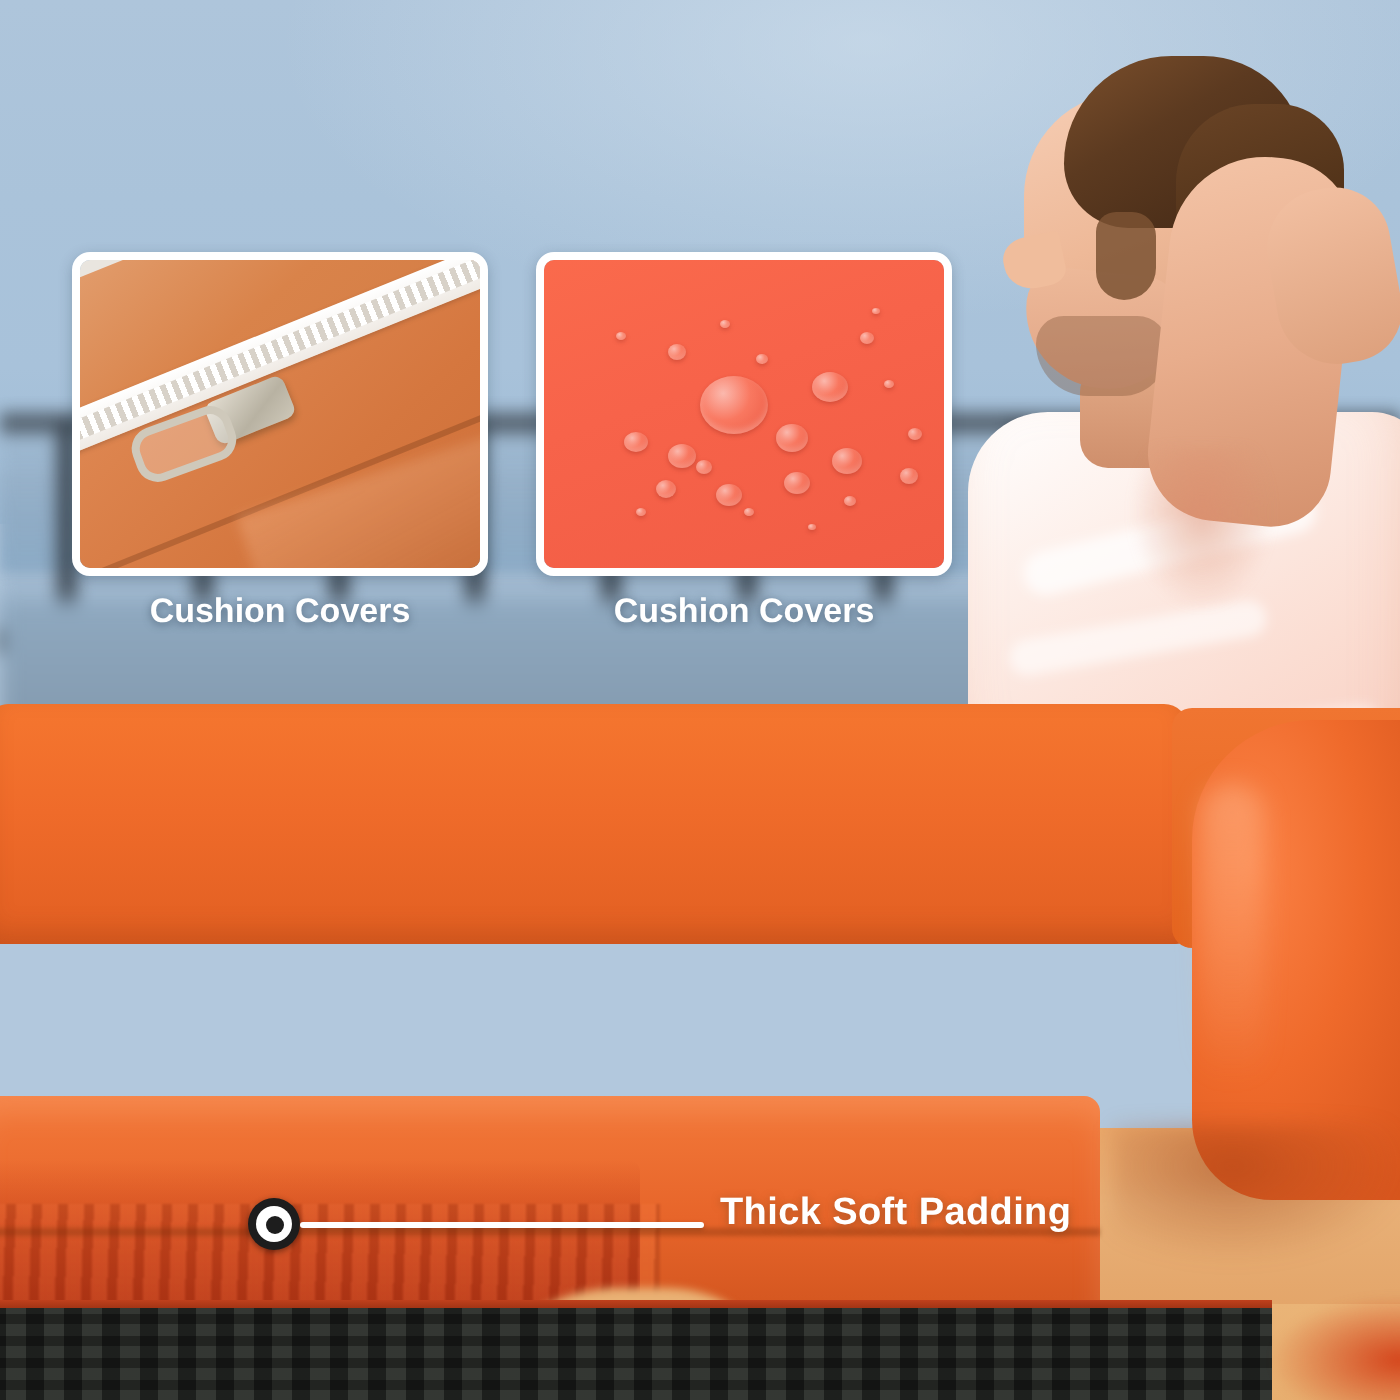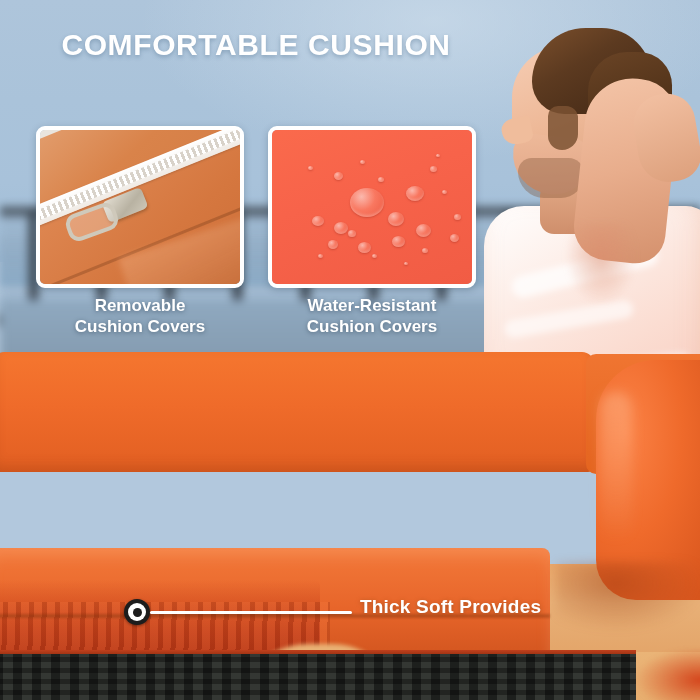--- a/index.html
+++ b/index.html
@@ -375,40 +375,38 @@
     <div class="bolster-shadow"></div>
     <div class="tan-blob"></div>
     <div class="tan-right"></div>
     <div class="wicker-edge"></div>
     <div class="wicker"></div>
     <div class="red-right-edge"></div>
 
   </div>
 
   <div class="headline">
-    <h1 class="title">COMFORTABLE CUSHION</h1>
   </div>
 
   <div class="features">
 
     <div class="feature left">
       <div class="thumb">
         <div class="zip-bg"></div>
         <div class="zip-wall"></div>
         <div class="zip-fabric-top"></div>
         <div class="zip-fabric-bot"></div>
         <div class="zip-tape"></div>
         <div class="zip-teeth"></div>
         <div class="zip-seam"></div>
         <div class="zip-crease"></div>
         <div class="zip-pull-body"></div>
         <div class="zip-pull-tab"></div>
       </div>
       <div class="caption">
-        <div>Removable</div>
         <div>Cushion Covers</div>
       </div>
     </div>
 
     <div class="feature right">
       <div class="thumb">
         <div class="water-bg"></div>
         <div id="drops">
             <div class="drop" style="left: 62px; top: 42px; width: 9px; height: 8px;"></div>
             <div class="drop" style="left: 88px; top: 30px; width: 5px; height: 4px;"></div>
@@ -429,30 +427,29 @@
             <div class="drop" style="left: 178px; top: 104px; width: 9px; height: 8px;"></div>
             <div class="drop" style="left: 100px; top: 124px; width: 5px; height: 4px;"></div>
             <div class="drop" style="left: 132px; top: 132px; width: 4px; height: 3px;"></div>
             <div class="drop" style="left: 46px; top: 124px; width: 5px; height: 4px;"></div>
             <div class="drop" style="left: 150px; top: 118px; width: 6px; height: 5px;"></div>
             <div class="drop" style="left: 164px; top: 24px; width: 4px; height: 3px;"></div>
             <div class="drop" style="left: 36px; top: 36px; width: 5px; height: 4px;"></div>
           </div>
       </div>
       <div class="caption">
-        <div>Water-Resistant</div>
         <div>Cushion Covers</div>
       </div>
     </div>
 
   </div>
 
   <div class="callout">
     <div class="marker">
       <div class="marker-ring">
         <div class="marker-dot"></div>
       </div>
     </div>
     <div class="leader"></div>
-    <div class="callout-label">Thick Soft Provides</div>
+    <div class="callout-label">Thick Soft Padding</div>
   </div>
 
 </div>
 
 </body></html>

